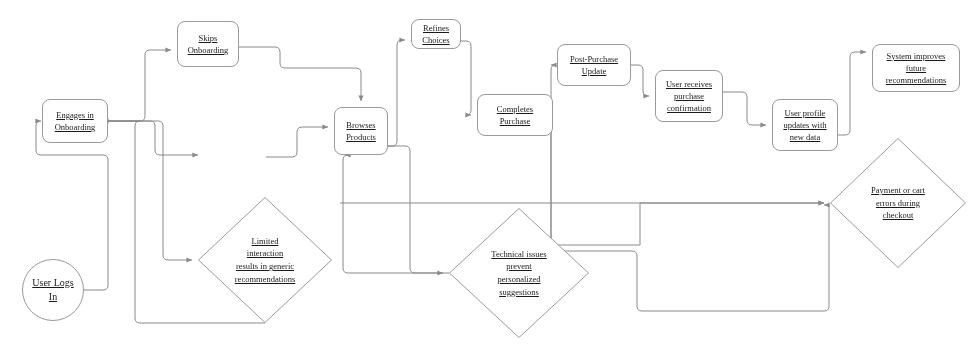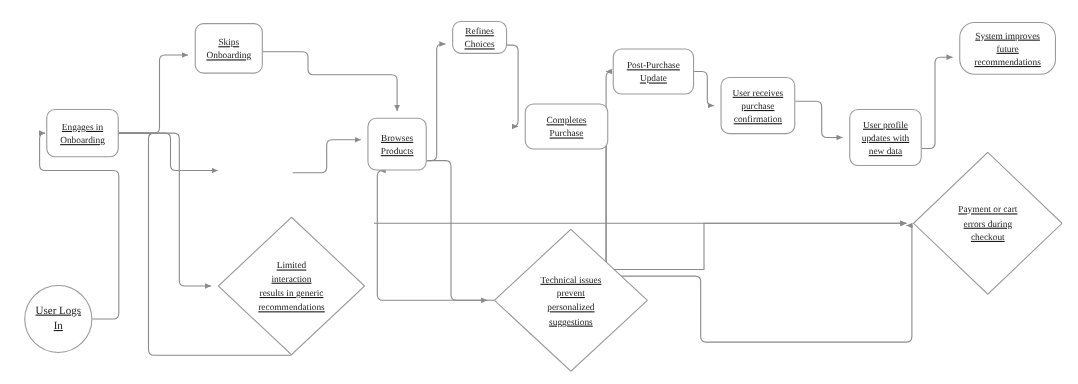--- a/index.html
+++ b/index.html
@@ -155,21 +155,21 @@
   </div>
 
   <div class="node node-rect" style="left:655px; top:70px; width:68px; height:52px;">
     <span>User receives<br>purchase<br>confirmation</span>
   </div>
 
   <div class="node node-rect" style="left:772px; top:99px; width:66px; height:52px;">
     <span>User profile<br>updates with<br>new data</span>
   </div>
 
-  <div class="node node-rect" style="left:872px; top:20px; width:88px; height:48px;border-radius:14px;">
+  <div class="node node-rect" style="left:872px; top:44px; width:88px; height:48px;">
     <span>System improves<br>future<br>recommendations</span>
   </div>
 
   <div class="node node-diamond" style="left:198px; top:197px; width:134px; height:126px;">
     <svg class="dia-shape" viewBox="0 0 134 126" preserveAspectRatio="none">
       <polygon points="67,0.5 133.5,63 67,125.5 0.5,63"></polygon>
     </svg>
     <span class="dia-label">Limited<br>interaction<br>results in generic<br>recommendations</span>
   </div>
 

